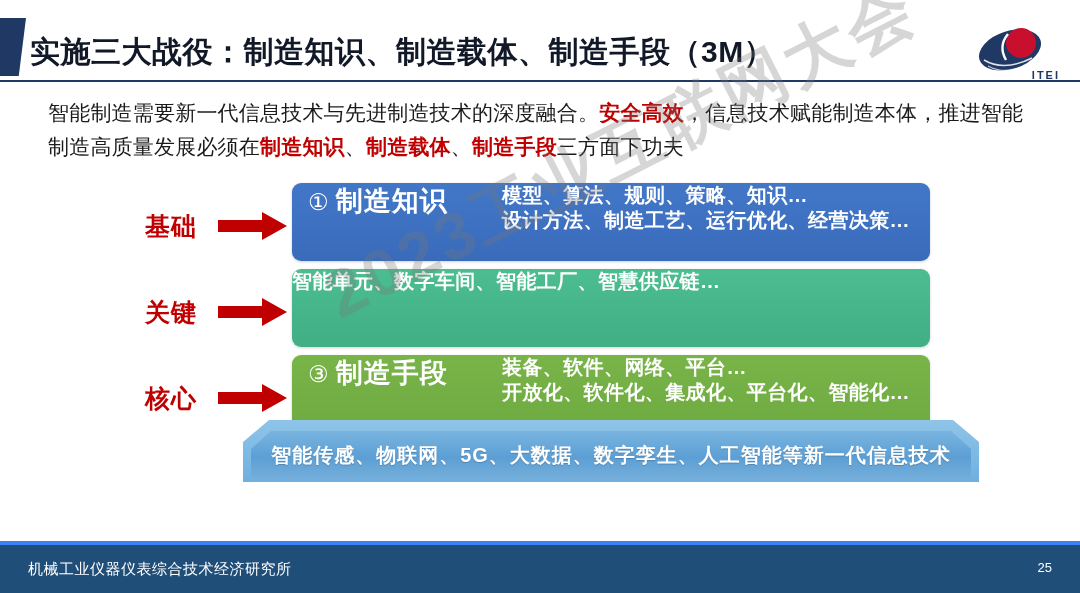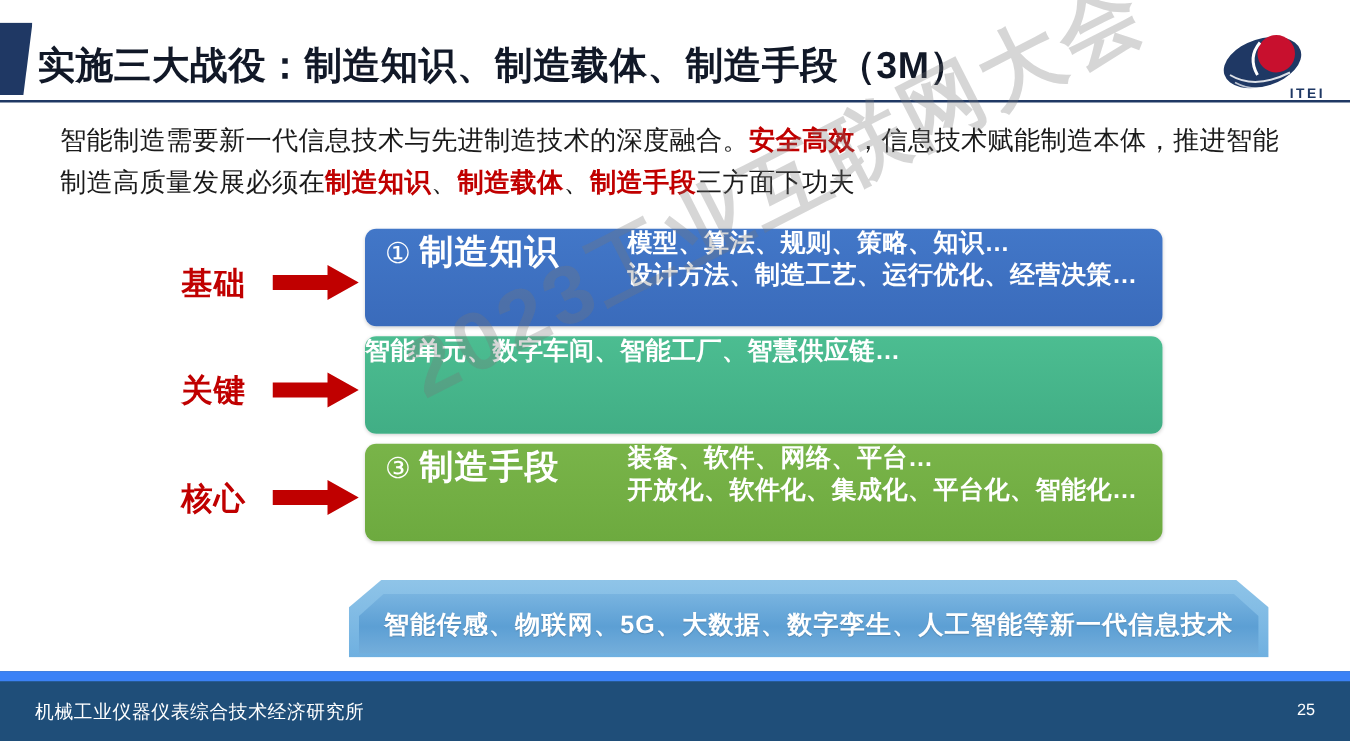--- a/index.html
+++ b/index.html
@@ -147,24 +147,23 @@
     padding-right: 10px;
   }
   .layer-blue  { background: linear-gradient(180deg,#4277c8 0%,#3a6bbb 100%); }
   .layer-teal  { background: linear-gradient(180deg,#4cbd91 0%,#41ae85 100%); }
   .layer-olive { background: linear-gradient(180deg,#79b449 0%,#6daa3f 100%); }
 
   
   .banner {
     position: absolute;
     left: 243px;
-    top: 464px;
+    top: 420px;
     width: 736px;
     height: 54px;
-    margin-left: 36px;
   }
   .banner-top {
     position: absolute;
     left: 0;
     top: 0;
     width: 736px;
     height: 62px;
     background: linear-gradient(180deg,#8fc4e8 0%,#6fb0e0 100%);
     clip-path: polygon(26px 0, 710px 0, 736px 22px, 736px 62px, 0 62px, 0 22px);
   }
@@ -205,21 +204,21 @@
   }
 
   
   .footer {
     position: absolute;
     left: 0;
     bottom: 0;
     width: 1080px;
     height: 48px;
     background: #1f4e79;
-    border-top: 8px solid #3b82f6;
+    border-top: 4px solid #3b82f6;
   }
   .footer-text {
     position: absolute;
     left: 28px;
     top: 15px;
     font-size: 15px;
     color: #ffffff;
     letter-spacing: 0.5px;
   }
   .footer-page {

